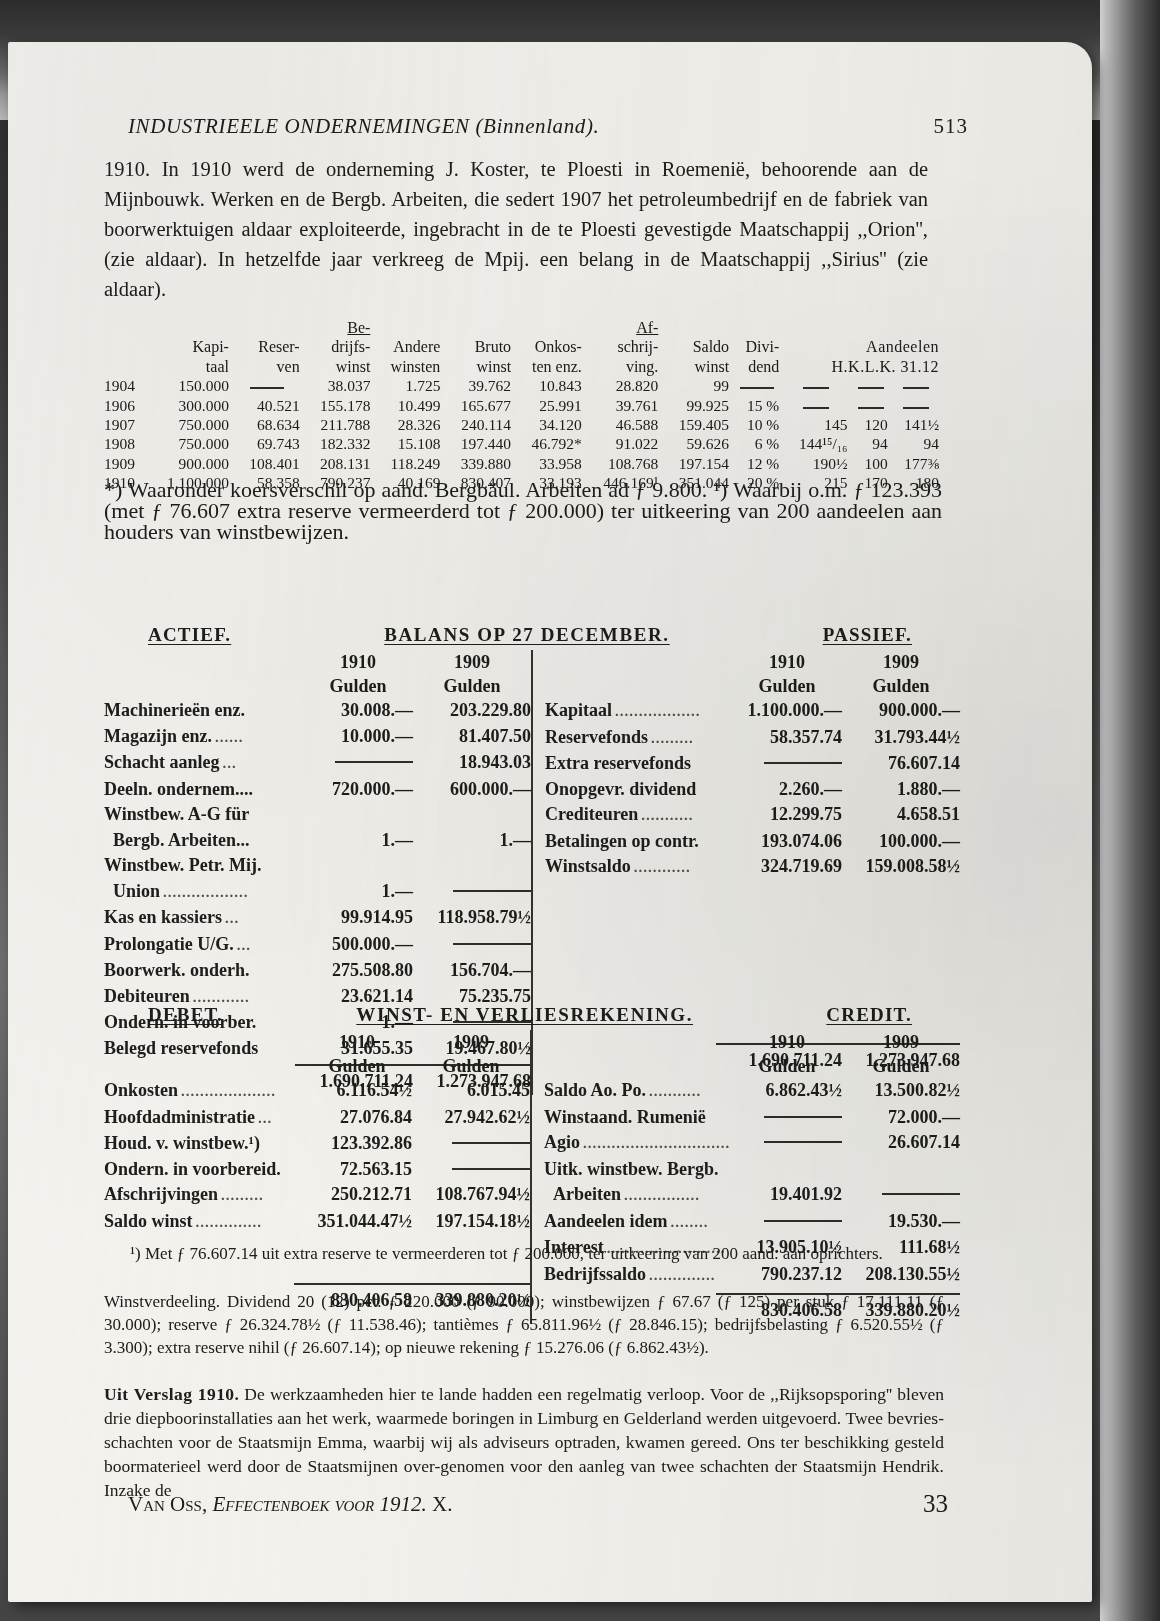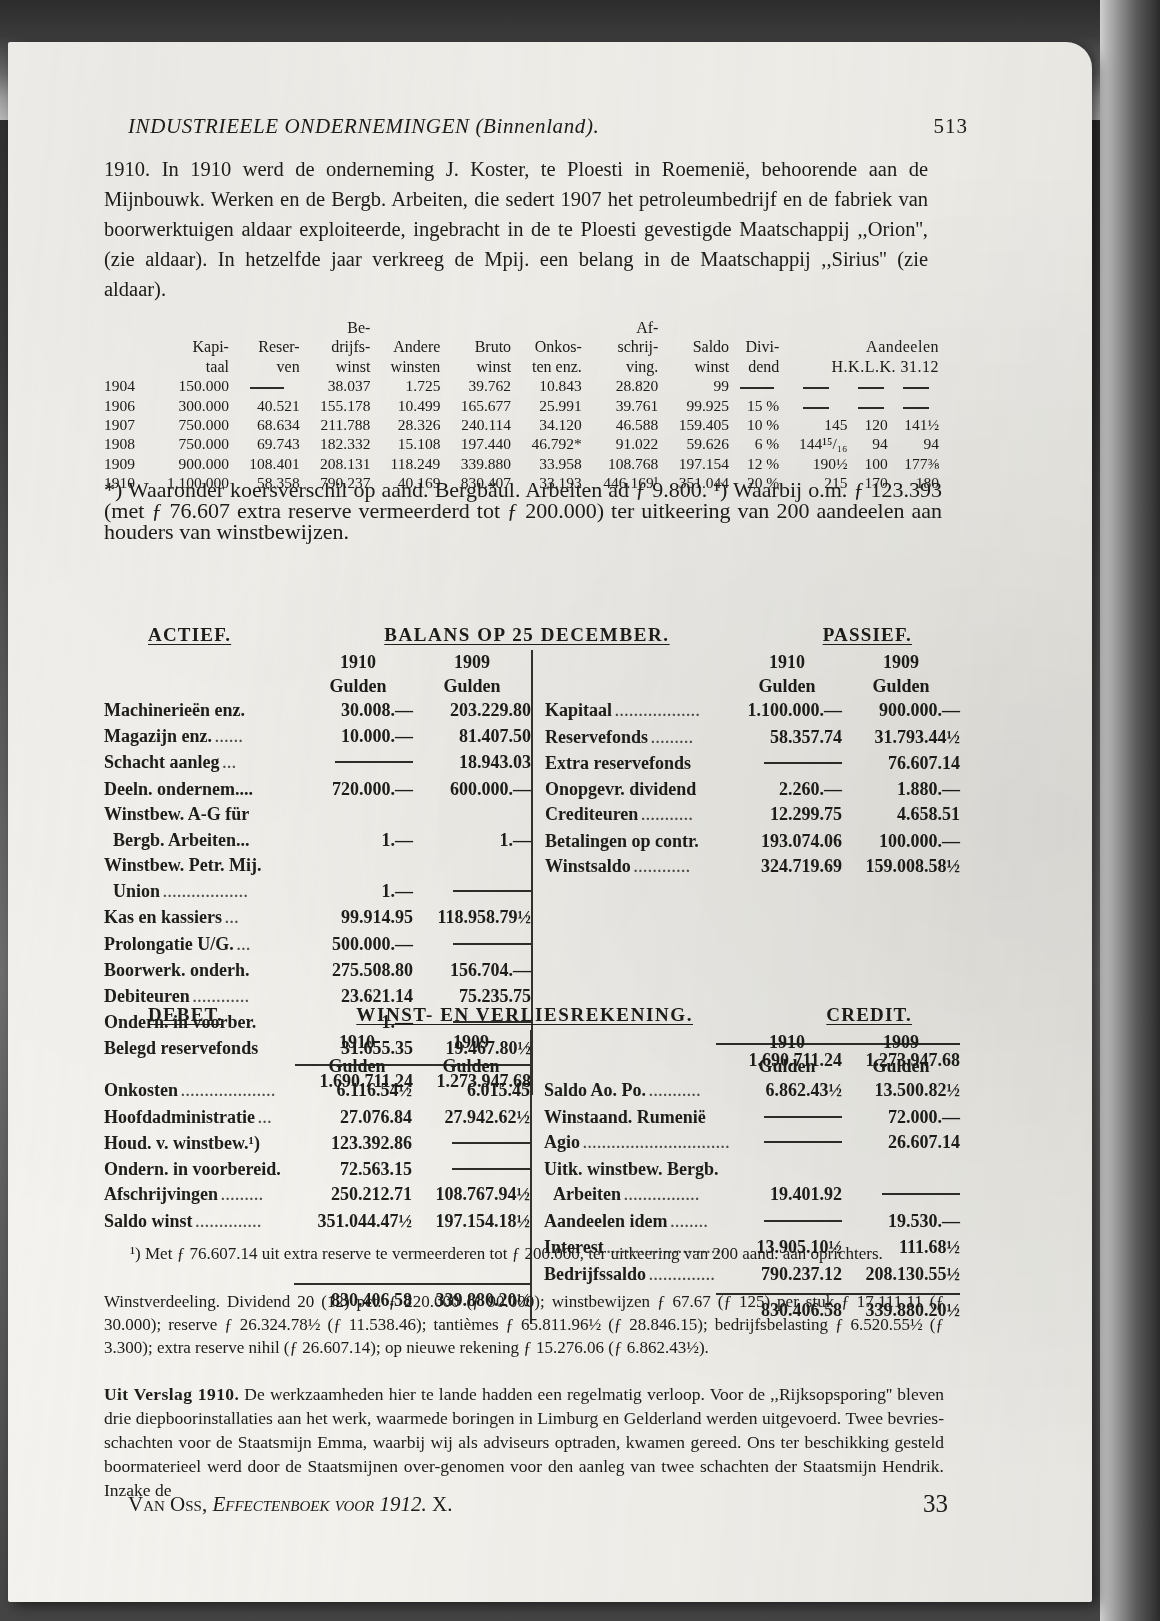--- a/index.html
+++ b/index.html
@@ -72,21 +72,21 @@
   .yeartable table{ border-collapse:collapse;width:100%; }
   .yeartable td,.yeartable th{
     padding:0 3px;font-weight:normal;text-align:right;white-space:nowrap;
     font-size:15.5px;line-height:19.4px;
   }
   .yeartable th{ font-size:16px; }
   .yeartable .hd{ text-align:right;vertical-align:bottom; }
   .yeartable .yr{ text-align:left;padding-left:0; }
   .dash{ display:inline-block;width:34px;border-bottom:2px solid #30302c;vertical-align:2px;}
   .dash.sm{ width:26px; }
-  .hdgrp{ text-align:center;font-size:16px; }
+  .hdgrp{ text-align:center;font-size:16px;text-decoration:underline; }
   .aand-hd{ text-align:center;letter-spacing:.5px; }
 
   .tablenote{
     position:absolute;left:96px;top:437px;width:838px;
     font-size:22px;line-height:21px;text-align:justify;font-family:Liberation Serif, serif;
   }
 
   
   .stmt{ position:absolute;left:96px;width:856px;font-weight:bold; }
   .stmt-head{
@@ -290,21 +290,21 @@
             </tr>
           </tbody>
       </table>
     </div>
 
     <div class="tablenote">*) Waaronder koersverschil op aand. Bergbäul. Arbeiten ad ƒ 9.800. ¹) Waarbij o.m. ƒ 123.393 (met ƒ 76.607 extra reserve vermeerderd tot ƒ 200.000) ter uitkeering van 200 aandeelen aan houders van winstbewijzen.</div>
 
     <div class="stmt" id="balance-block" style="top:582px">
       <div class="stmt-head">
         <span class="s-l u">ACTIEF.</span>
-        <span class="s-c u">BALANS OP 25 DECEMBER.</span>
+        <span class="s-c u">BALANS OP 27 DECEMBER.</span>
         <span class="s-r u">PASSIEF.</span>
       </div>
       <div class="cols">
         <div class="col">
           <div class="srow yrhead">
             <span class="slabel">&nbsp;</span>
               <span class="sdots"></span>
             <span class="sv">1910</span>
             <span class="sv2">1909</span>
           </div>

